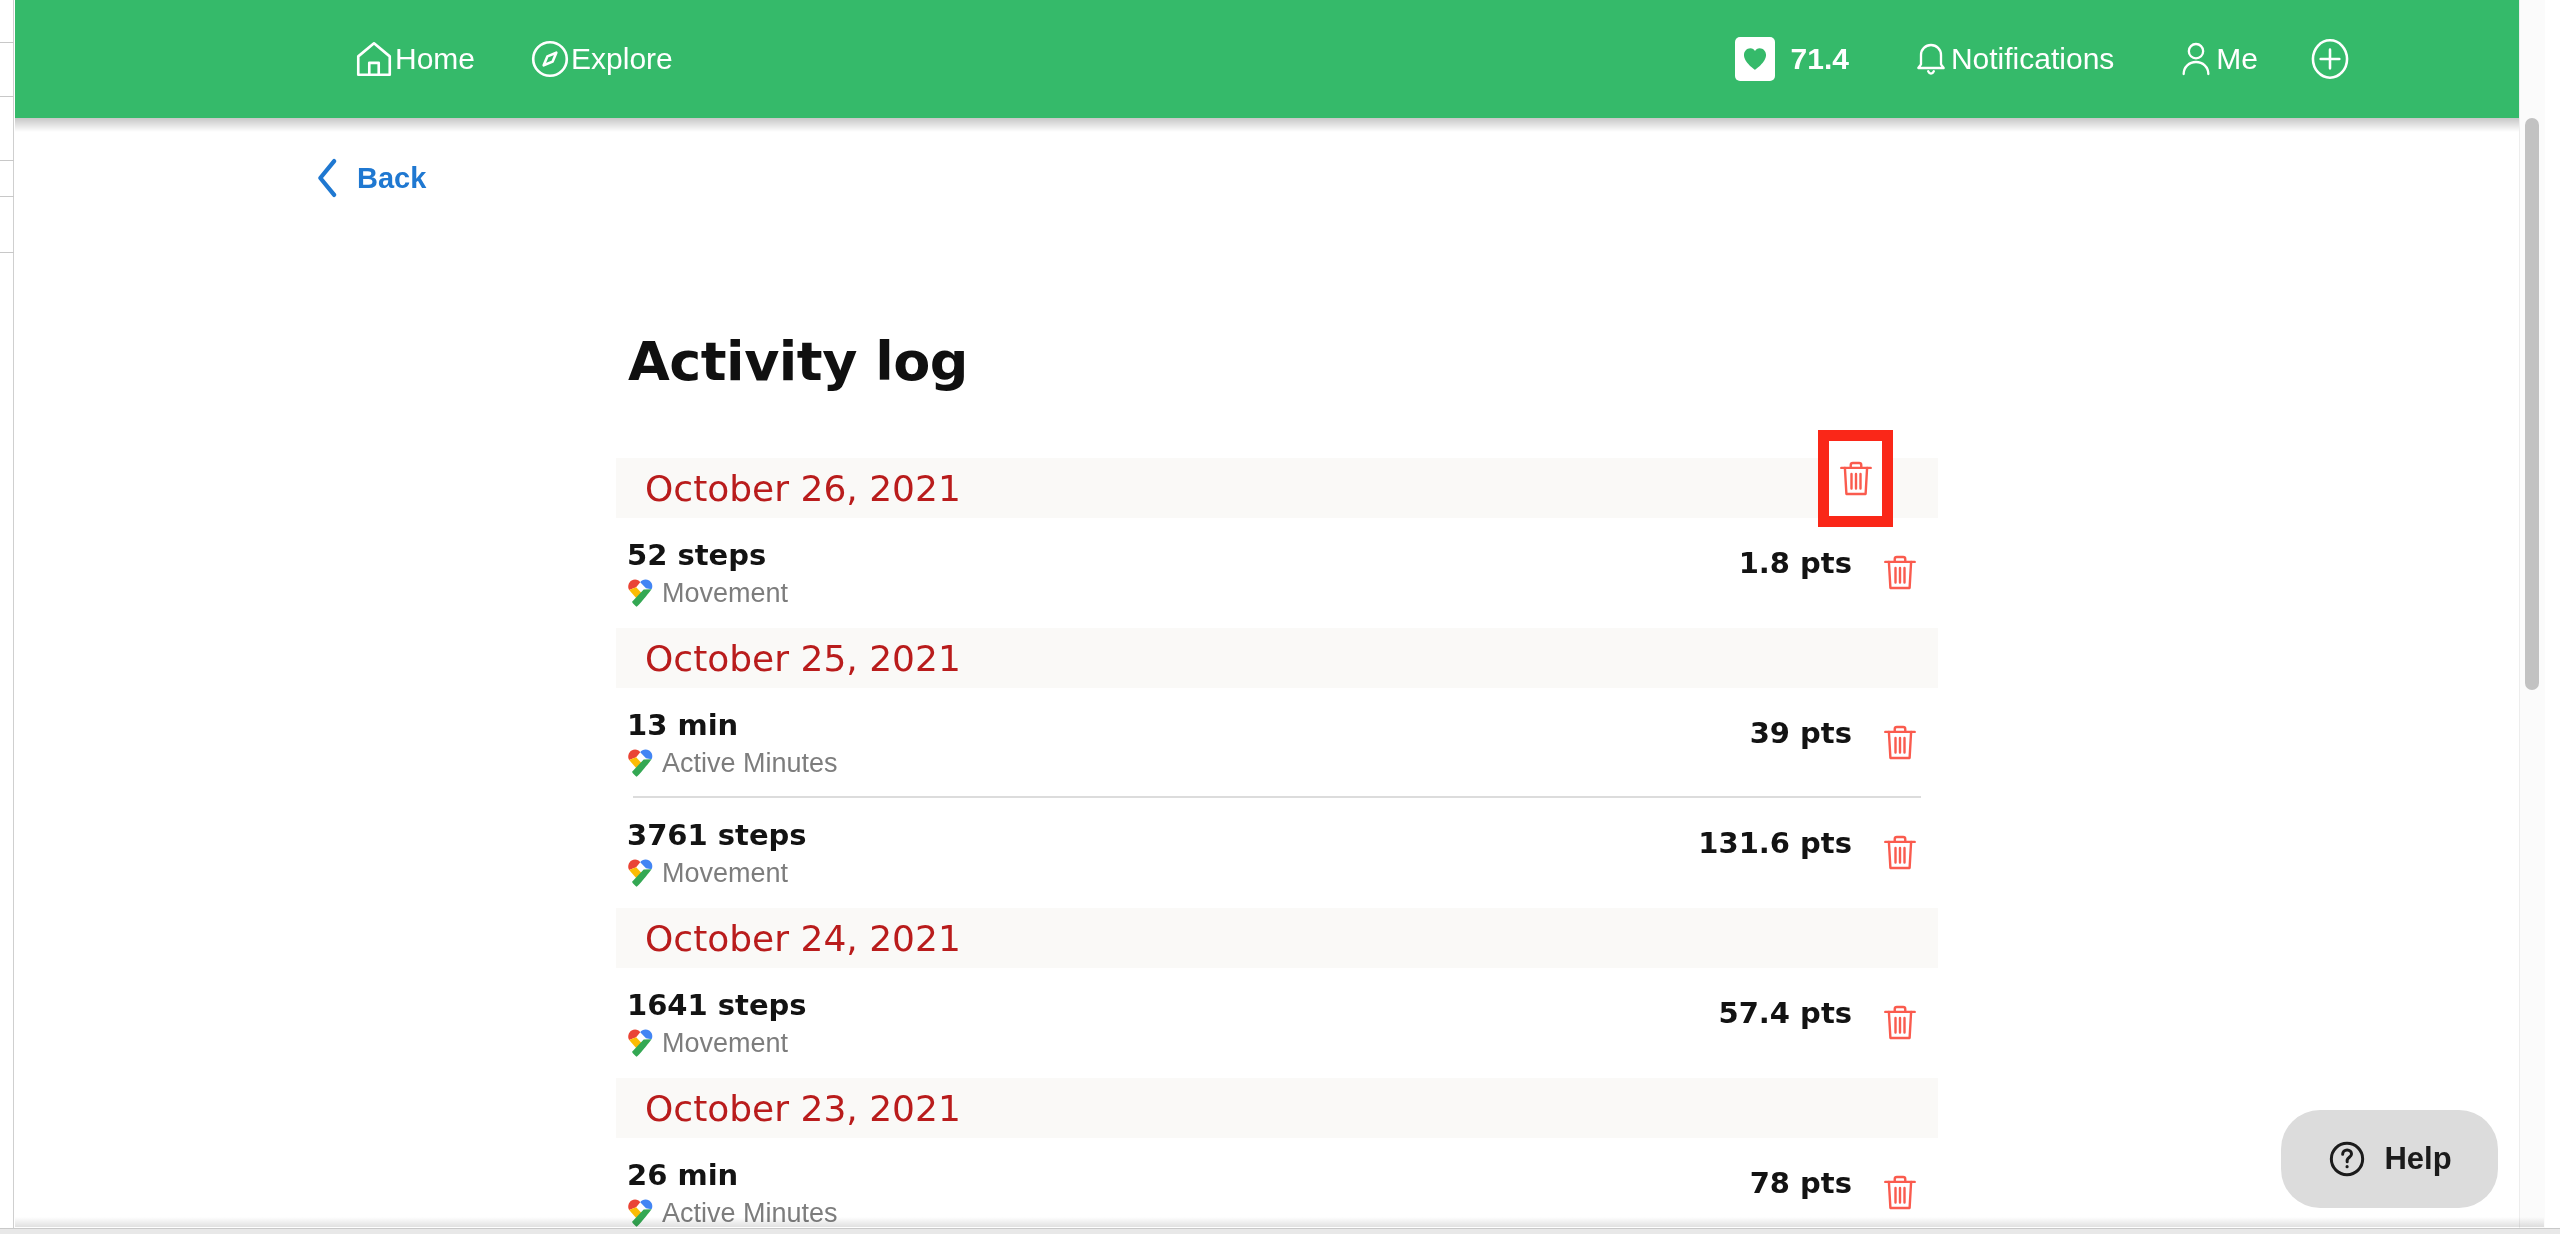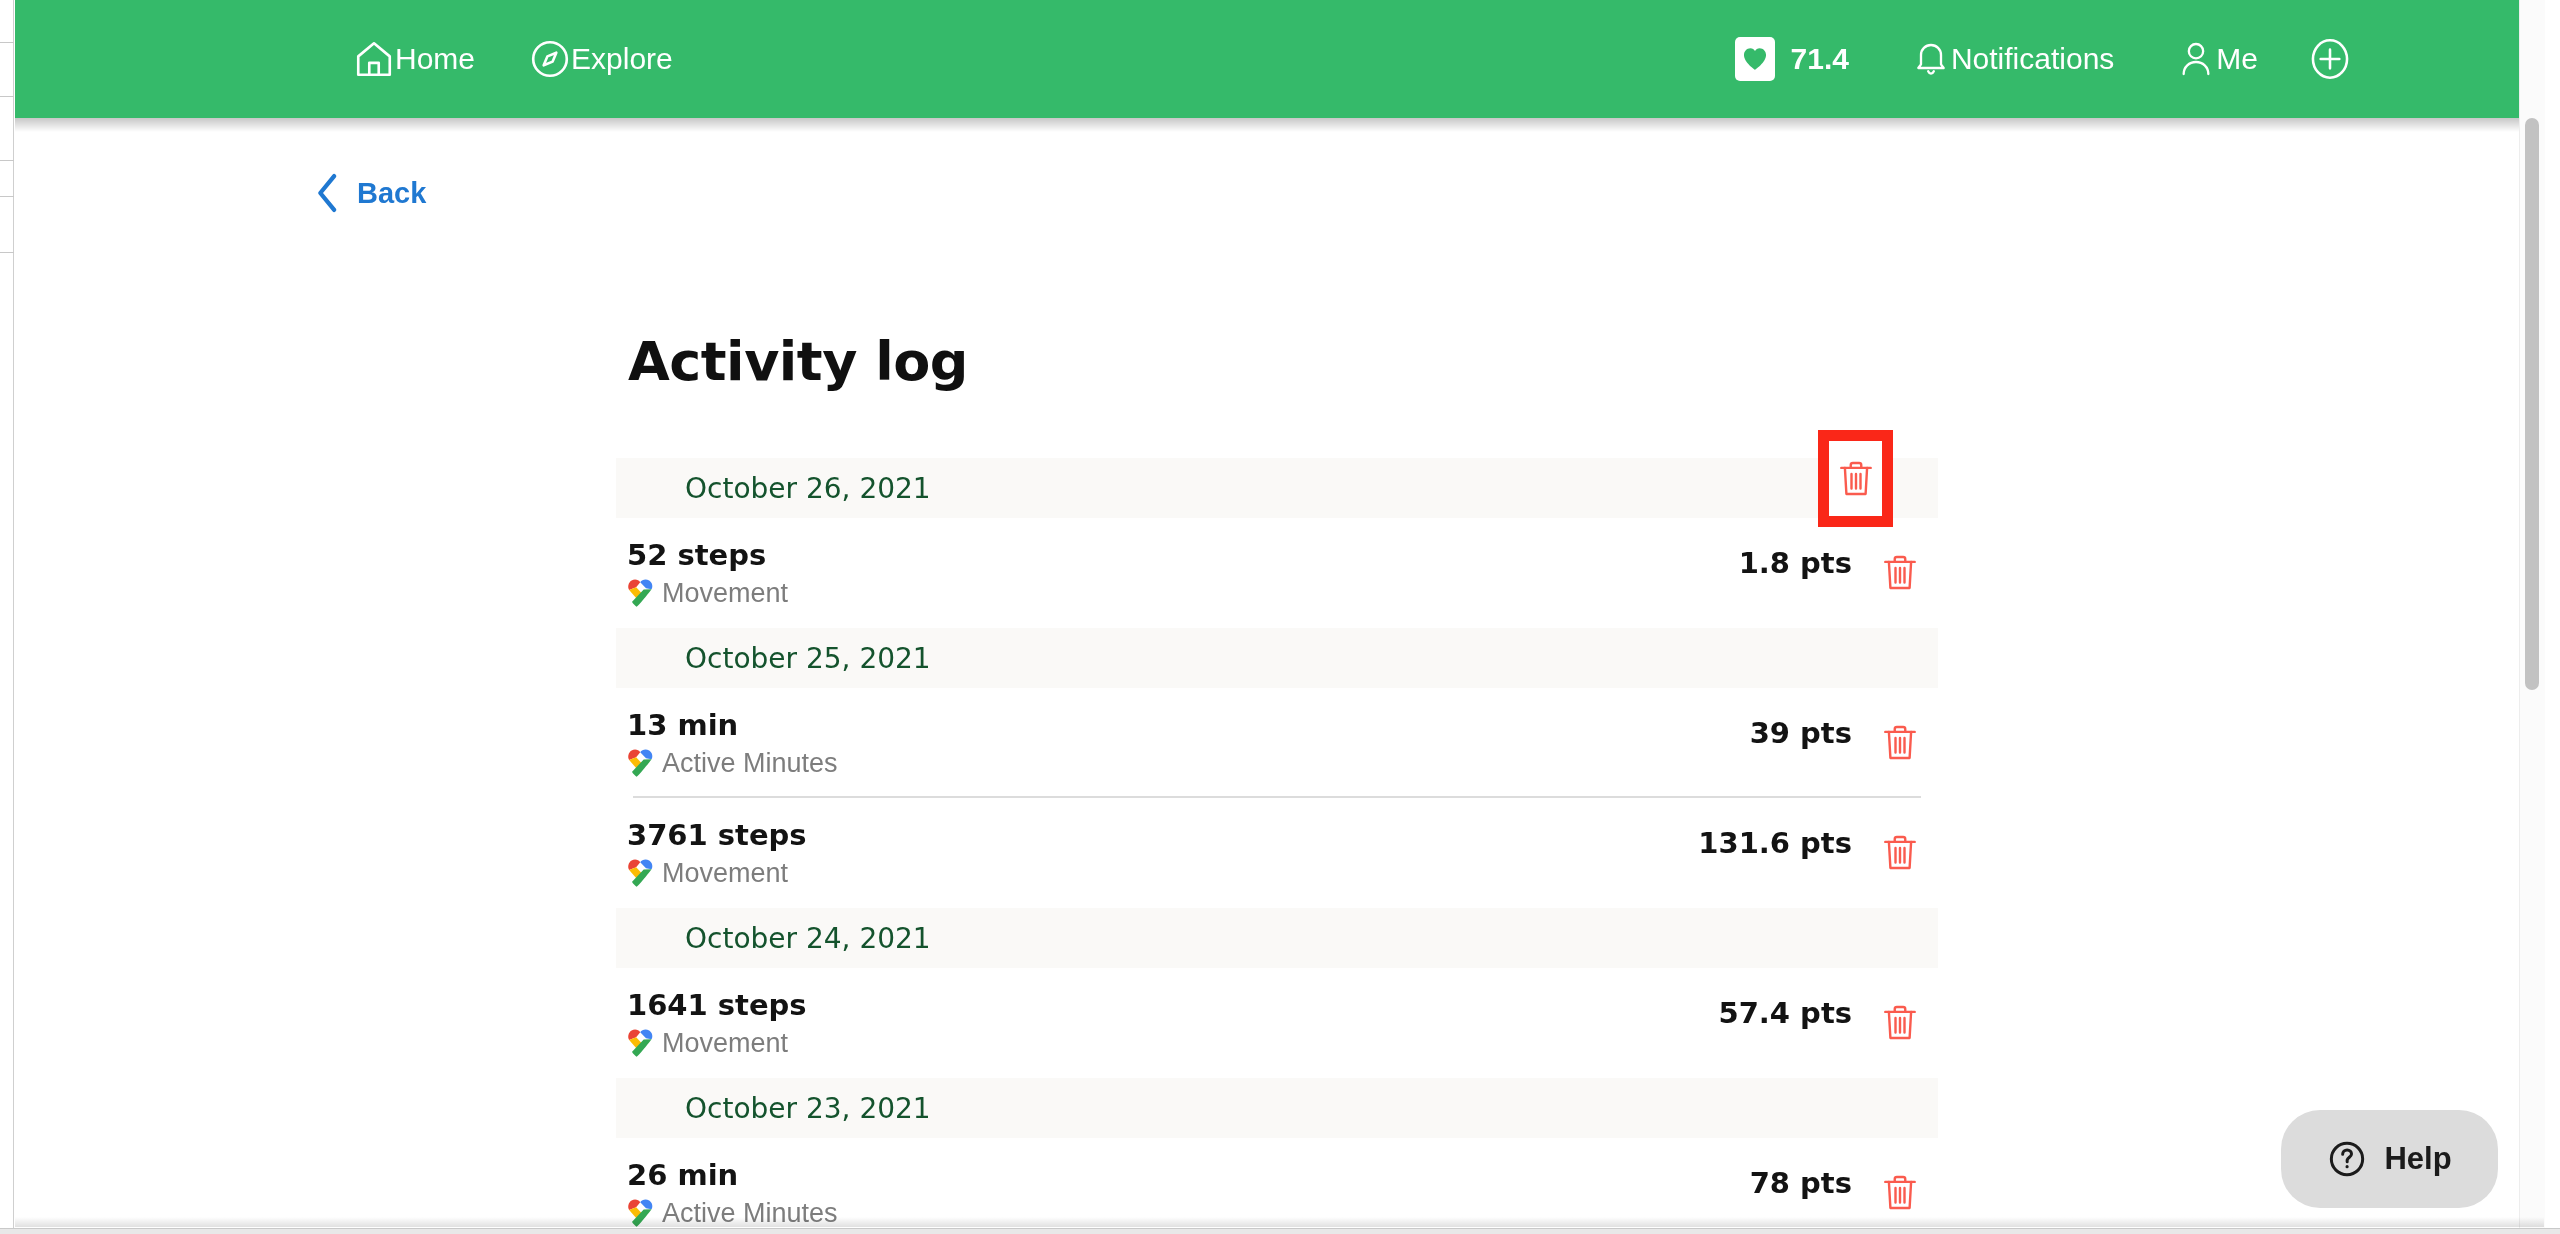--- a/index.html
+++ b/index.html
@@ -146,21 +146,21 @@
     position: absolute;
     left: 15px; top: 118px;
     width: 2529px;
     height: 1110px;
     background: #ffffff;
     overflow: hidden;
   }
 
   .back-link {
     position: absolute;
-    left: 300px; top: 55px;
+    left: 300px; top: 40px;
     display: flex;
     align-items: center;
     gap: 16px;
     color: #1f78d1;
     cursor: pointer;
   }
   .back-label {
     font-size: 29px;
     font-weight: 600;
     color: #1f78d1;
@@ -186,24 +186,23 @@
 
   .date-header {
     background: #faf9f7;
     height: 60px;
     display: flex;
     align-items: center;
     padding-left: 29px;
   }
   .date-header .date-text {
     font-family: "DejaVu Sans", sans-serif;
-    font-size: 28px;
+    font-size: 36px;
     font-weight: 400;
-    color: #14532d;
-    margin-left: 40px;
+    color: #b91c1c;
   }
 
   .log-row {
     position: relative;
     height: 110px;
     display: flex;
     align-items: center;
     padding: 0 14px 0 11px;
     background: #ffffff;
   }

